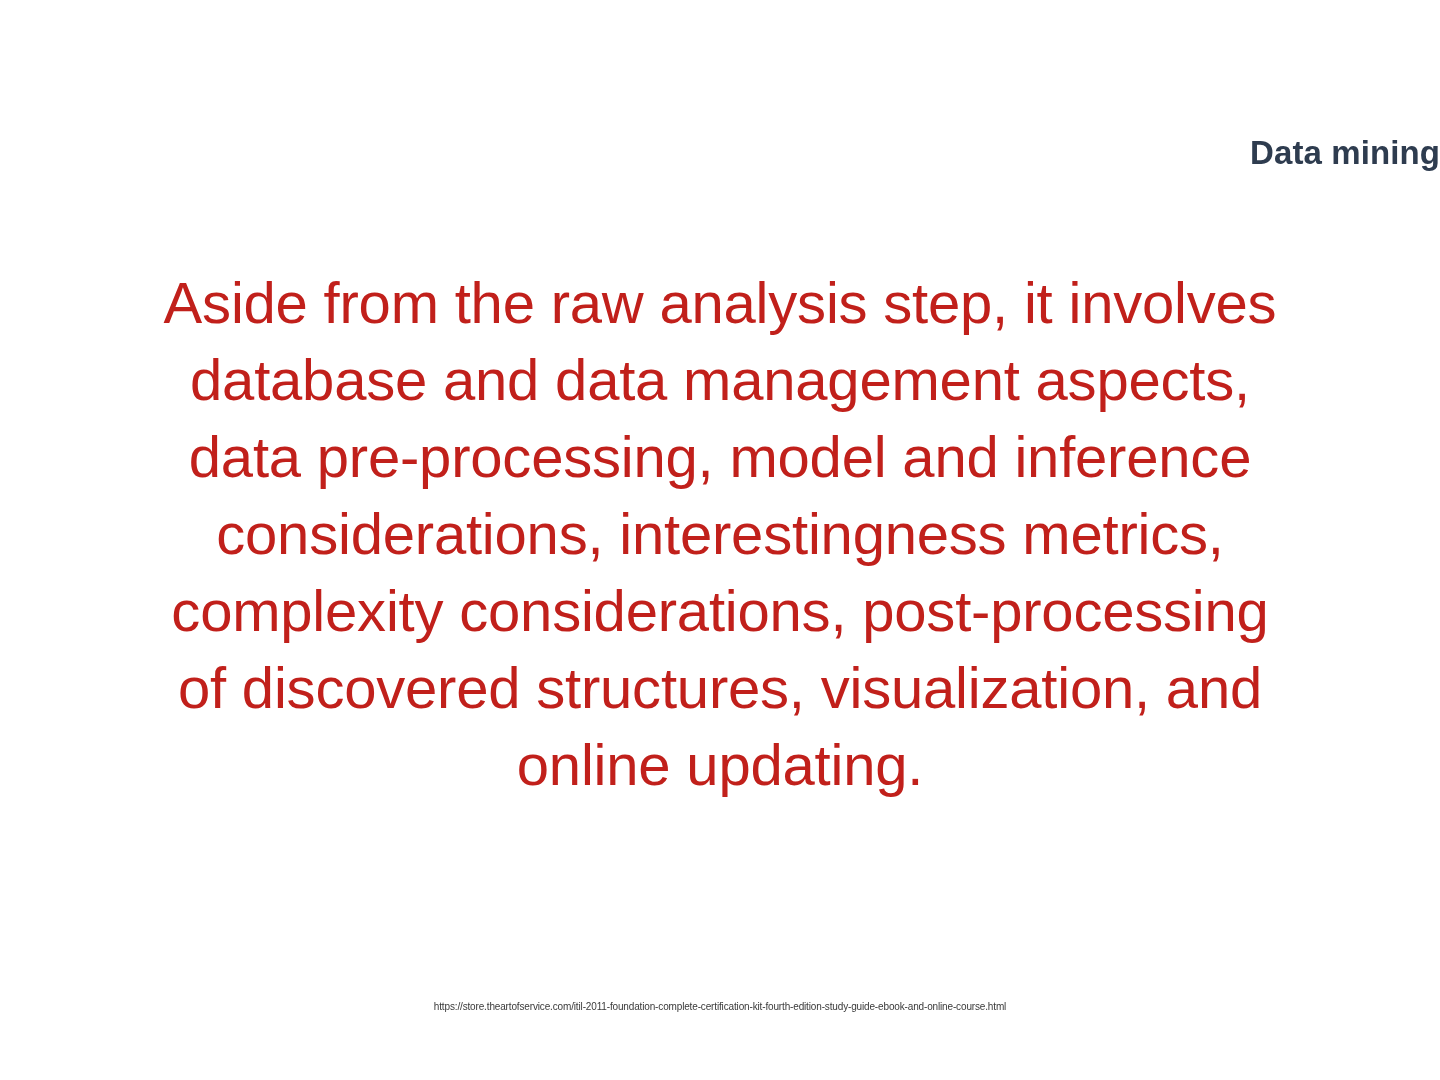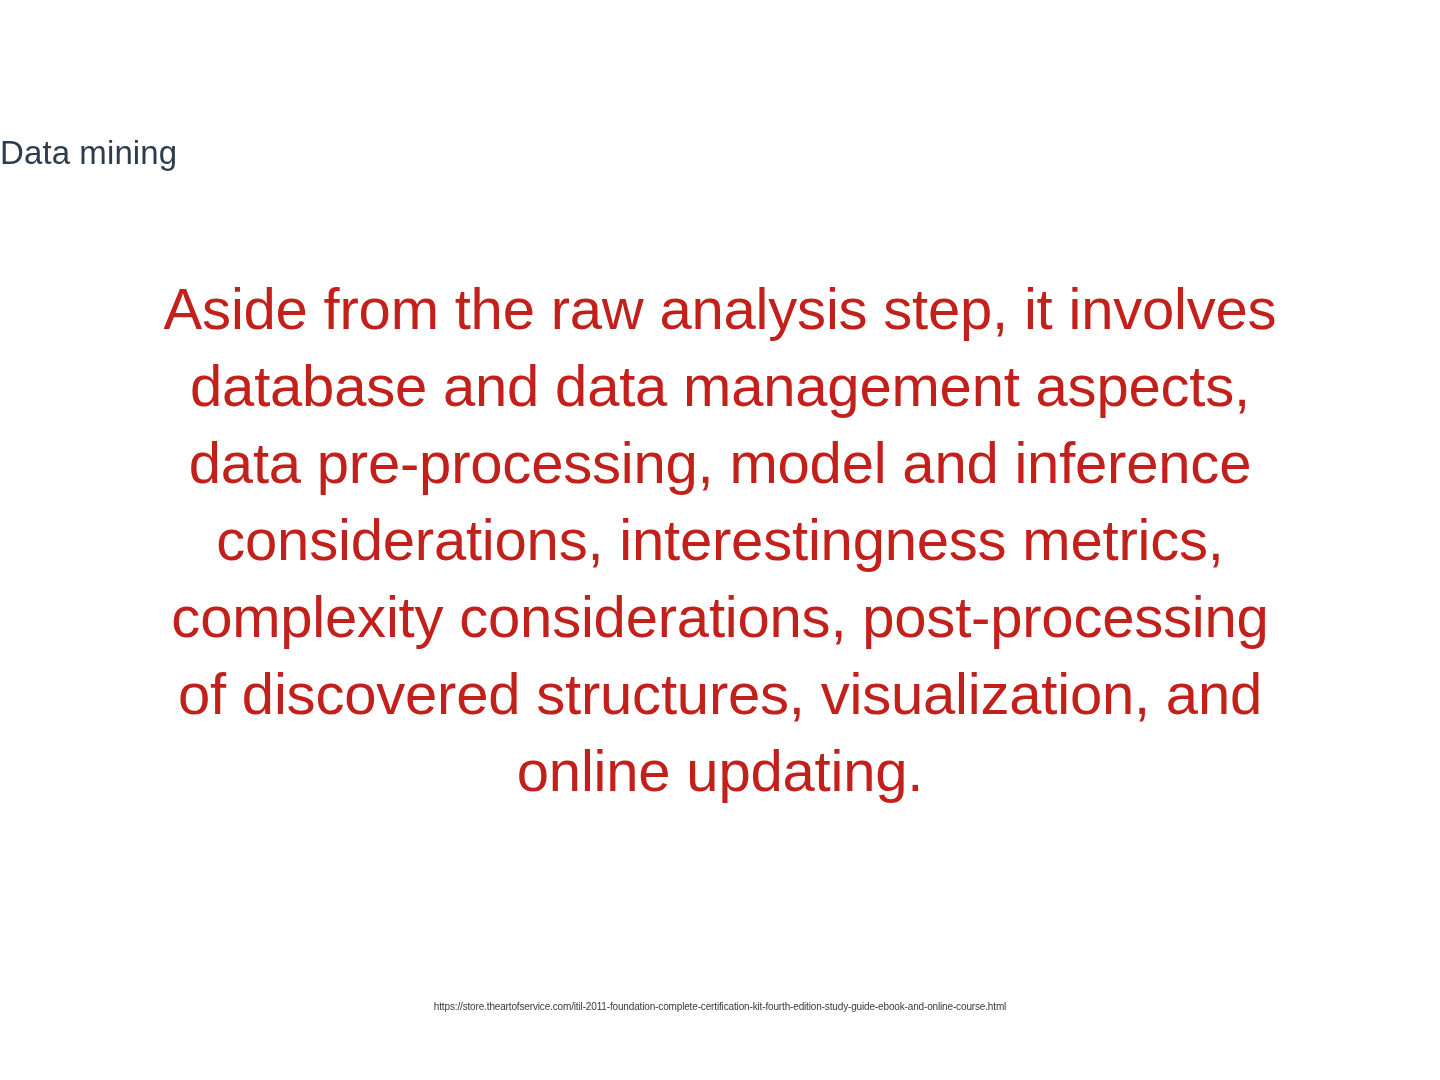--- a/index.html
+++ b/index.html
@@ -23,34 +23,34 @@
     background: #FFFFFF;
     box-sizing: border-box;
   }
 
   
   .slide-title {
     position: absolute;
     top: 112px;
     left: 0;
     width: 1440px;
-    text-align: left;
+    text-align: right;
     font-family: "Liberation Sans", sans-serif;
     font-size: 33px;
-    font-weight: 400;
+    font-weight: 700;
     line-height: 1.15;
     color: #2E3C4F;
     letter-spacing: 0.1px;
     white-space: nowrap;
   }
 
   
   .body-block {
     position: absolute;
-    top: 270px;
+    top: 264px;
     left: 140px;
     width: 1160px;
     text-align: center;
   }
 
   .body-text {
     font-family: "Liberation Sans", sans-serif;
     font-size: 58px;
     font-weight: 400;
     line-height: 77px;

